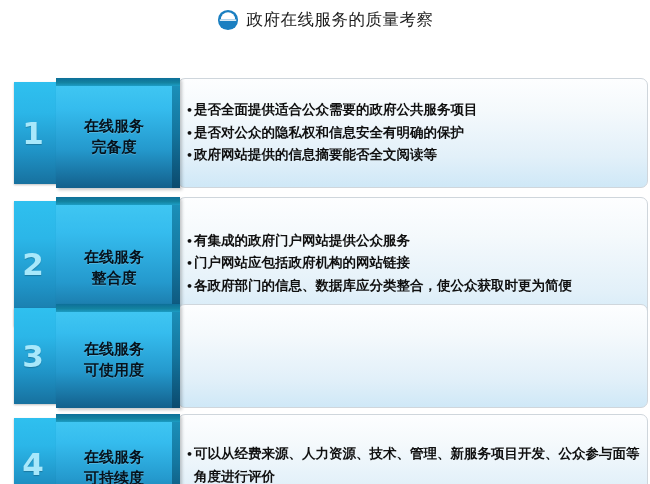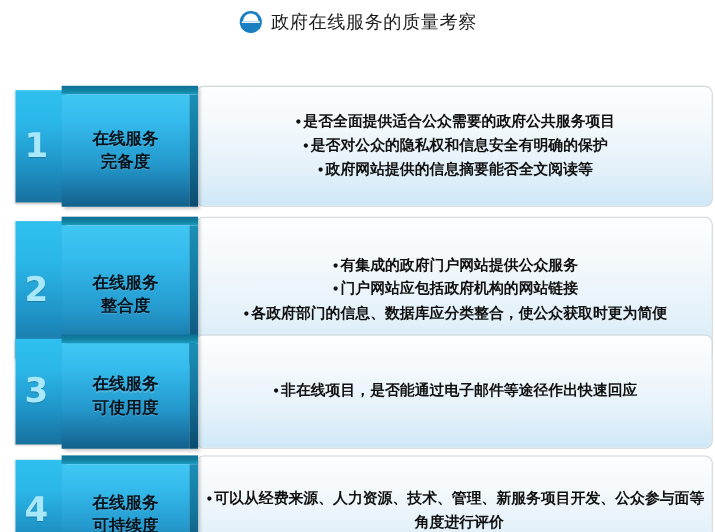--- a/index.html
+++ b/index.html
@@ -54,21 +54,20 @@
     position: absolute;
     left: 178px;
     right: 2px;
     top: 0;
     bottom: 0;
     border: 1px solid #cfd6dc;
     border-radius: 7px;
     background: linear-gradient(to bottom, #fdfeff 0%, #f4f9fc 30%, #e2f0f9 72%, #cfe8f7 100%);
     box-sizing: border-box;
     overflow: hidden;
-    text-align: center;
   }
   .bullets {
     position: absolute;
     left: 7px;
     right: 6px;
     top: 50%;
     transform: translateY(-50%);
     margin: 0;
     padding: 0;
     list-style: none;
@@ -210,21 +209,20 @@
           <div class="label-text">
             <div>在线服务</div>
             <div>整合度</div>
           </div>
         </div>
       </div>
     </div>
     <div class="row" style="position: absolute; left: 0px; top: 268px; height: 104px;">
       <div class="content-panel">
         <ul class="bullets">
-          <li>非在线项目，是否能通过电子邮件等途径作出快速回应</li>
         </ul>
       </div>
       <div class="num-box">
         <div class="num">3</div>
       </div>
       <div class="label-box">
         <div class="bevel-top"></div>
         <div class="bevel-right"></div>
         <div class="face">
           <div class="label-text">

